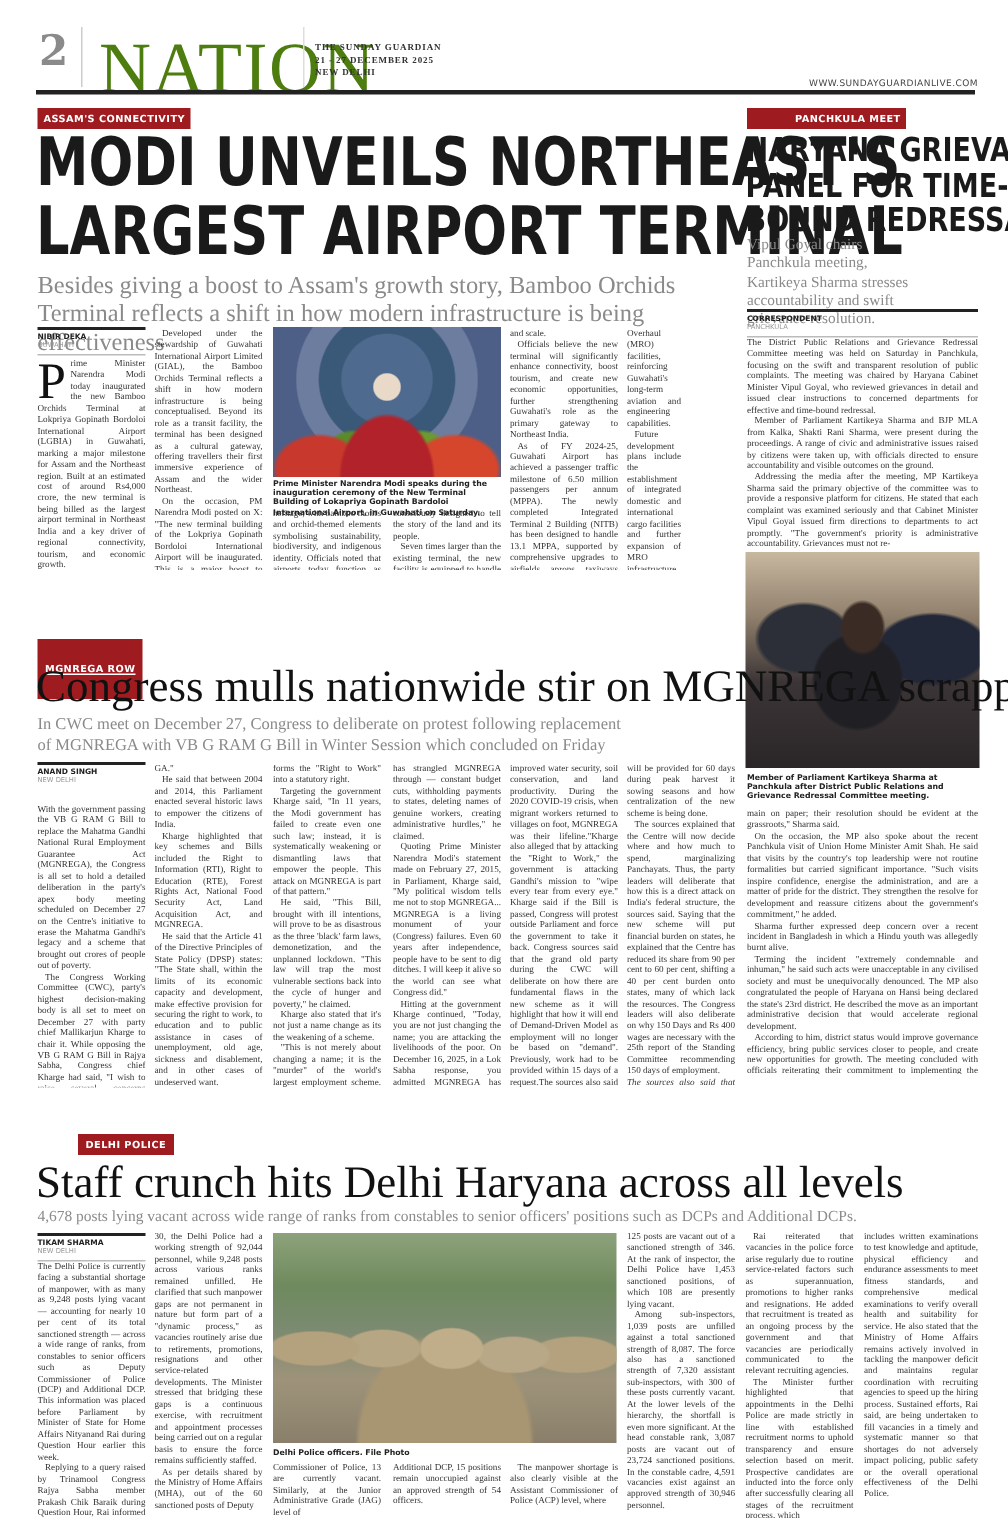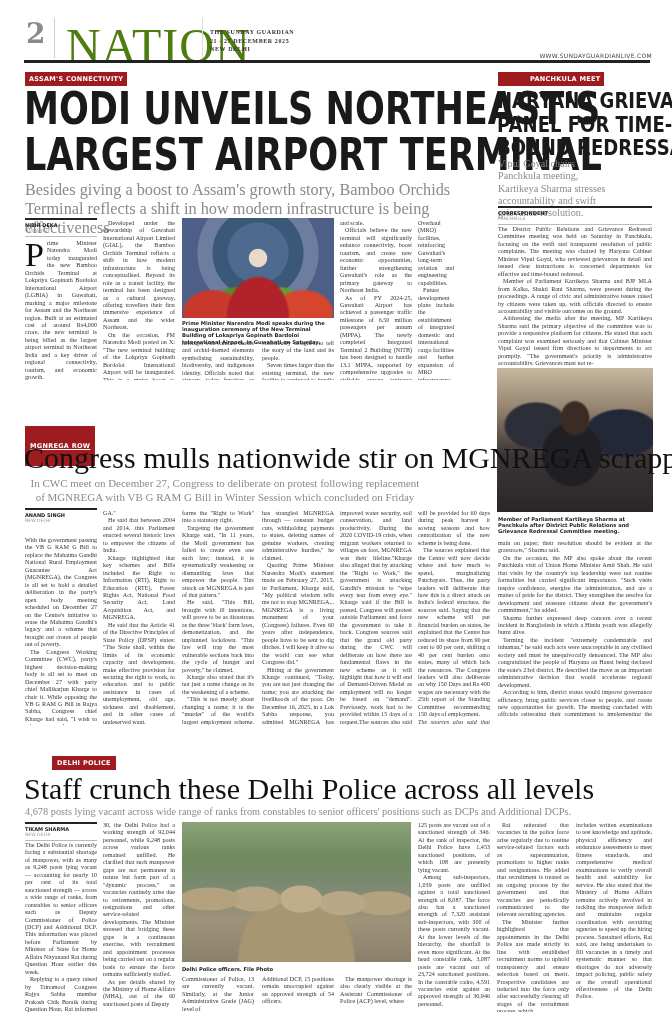--- a/index.html
+++ b/index.html
@@ -147,21 +147,21 @@
 <div class="abs col" style="left:498px;top:540px;width:154px;height:176px;">
   <p class="noindent">main on paper; their resolution should be evident at the grassroots," Sharma said.</p>
   <p>On the occasion, the MP also spoke about the recent Panchkula visit of Union Home Minister Amit Shah. He said that visits by the country's top leadership were not routine formalities but carried significant importance. "Such visits inspire confidence, energise the administration, and are a matter of pride for the district. They strengthen the resolve for development and reassure citizens about the government's commitment," he added.</p>
   <p>Sharma further expressed deep concern over a recent incident in Bangladesh in which a Hindu youth was allegedly burnt alive.</p>
   <p>Terming the incident "extremely condemnable and inhuman," he said such acts were unacceptable in any civilised society and must be unequivocally denounced. The MP also congratulated the people of Haryana on Hansi being declared the state's 23rd district. He described the move as an important administrative decision that would accelerate regional development.</p>
   <p>According to him, district status would improve governance efficiency, bring public services closer to people, and create new opportunities for growth. The meeting concluded with officials reiterating their commitment to implementing the directions issued and ensuring that public grievances are addressed within stipulated timelines.</p>
 </div>
 
 <div class="abs tag" style="left:25px;top:426px;padding:16px 5px;text-decoration:underline;">MGNREGA ROW</div>
 <div class="abs" style="left:24px;top:442px;font-family:'Liberation Serif',serif;font-size:30px;line-height:32px;white-space:nowrap;color:#111;">Congress mulls nationwide stir on MGNREGA scrapping</div>
-<div class="abs deck" style="left:25px;top:477px;width:400px;font-size:11px;line-height:13.5px;text-align:center;">In CWC meet on December 27, Congress to deliberate on protest following replacement of MGNREGA with VB G RAM G Bill in Winter Session which concluded on Friday</div>
+<div class="abs deck" style="left:25px;top:477px;width:400px;font-size:11px;line-height:13.5px;">In CWC meet on December 27, Congress to deliberate on protest following replacement of MGNREGA with VB G RAM G Bill in Winter Session which concluded on Friday</div>
 
 <div class="abs" style="left:25px;top:508px;width:72px;">
   <div class="byrule"></div>
   <div class="byline" style="margin-top:2px;">ANAND SINGH</div>
   <div class="byline-place">NEW DELHI</div>
 </div>
 
 <div class="abs col" style="left:25px;top:537px;width:72px;height:188px;">
   <p class="noindent">With the government passing the VB G RAM G Bill to replace the Mahatma Gandhi National Rural Employment Guarantee Act (MGNREGA), the Congress is all set to hold a detailed deliberation in the party's apex body meeting scheduled on December 27 on the Centre's initiative to erase the Mahatma Gandhi's legacy and a scheme that brought out crores of people out of poverty.</p>
   <p>The Congress Working Committee (CWC), party's highest decision-making body is all set to meet on December 27 with party chief Mallikarjun Kharge to chair it. While opposing the VB G RAM G Bill in Rajya Sabha, Congress chief Kharge had said, "I wish to raise several concerns regarding the Bill introduced by the government to change the name and structure of MGNRE-</p>
@@ -188,21 +188,21 @@
 <div class="abs col" style="left:340px;top:510px;width:72px;height:215px;">
   <p class="noindent">improved water security, soil conservation, and land productivity. During the 2020 COVID-19 crisis, when migrant workers returned to villages on foot, MGNREGA was their lifeline."Kharge also alleged that by attacking the "Right to Work," the government is attacking Gandhi's mission to "wipe every tear from every eye." Kharge said if the Bill is passed, Congress will protest outside Parliament and force the government to take it back. Congress sources said that the grand old party during the CWC will deliberate on how there are fundamental flaws in the new scheme as it will highlight that how it will end of Demand-Driven Model as employment will no longer be based on "demand". Previously, work had to be provided within 15 days of a request.The sources also said that how seasonal restrictions will be put there as no work</p>
 </div>
 <div class="abs col" style="left:418px;top:510px;width:72px;height:215px;">
   <p class="noindent">will be provided for 60 days during peak harvest it sowing seasons and how centralization of the new scheme is being done.</p>
   <p>The sources explained that the Centre will now decide where and how much to spend, marginalizing Panchayats. Thus, the party leaders will deliberate that how this is a direct attack on India's federal structure, the sources said. Saying that the new scheme will put financial burden on states, he explained that the Centre has reduced its share from 90 per cent to 60 per cent, shifting a 40 per cent burden onto states, many of which lack the resources. The Congress leaders will also deliberate on why 150 Days and Rs 400 wages are necessary with the 25th report of the Standing Committee recommending 150 days of employment.</p>
   <p class="noindent"><em>The sources also said that the party will decide on taking nationwide protest to villages.</em></p>
 </div>
 
 <div class="abs tag" style="left:25px;top:756px;padding:3px 5px;margin-left:27px;">DELHI POLICE</div>
-<div class="abs" style="left:24px;top:773px;font-family:'Liberation Serif',serif;font-size:30px;line-height:32px;white-space:nowrap;color:#111;">Staff crunch these Delhi Police across all levels</div>
+<div class="abs" style="left:24px;top:773px;font-family:'Liberation Serif',serif;font-size:30px;line-height:32px;white-space:nowrap;color:#111;">Staff crunch hits Delhi Haryana across all levels</div>
 <div class="abs deck" style="left:25px;top:806px;width:640px;font-size:10.3px;line-height:12px;white-space:nowrap;">4,678 posts lying vacant across wide range of ranks from constables to senior officers' positions such as DCPs and Additional DCPs.</div>
 
 <div class="abs" style="left:25px;top:822px;width:72px;">
   <div class="byrule"></div>
   <div class="byline" style="margin-top:2px;">TIKAM SHARMA</div>
   <div class="byline-place">NEW DELHI</div>
   <div class="thinrule" style="margin-top:2px;"></div>
 </div>
 <div class="abs col" style="left:25px;top:842px;width:72px;height:170px;">
   <p class="noindent">The Delhi Police is currently facing a substantial shortage of manpower, with as many as 9,248 posts lying vacant — accounting for nearly 10 per cent of its total sanctioned strength — across a wide range of ranks, from constables to senior officers such as Deputy Commissioner of Police (DCP) and Additional DCP. This information was placed before Parliament by Minister of State for Home Affairs Nityanand Rai during Question Hour earlier this week.</p>

